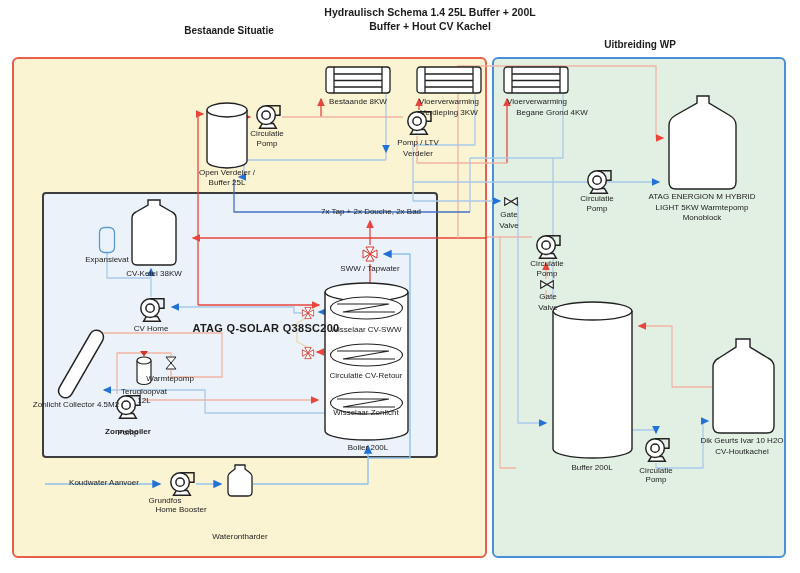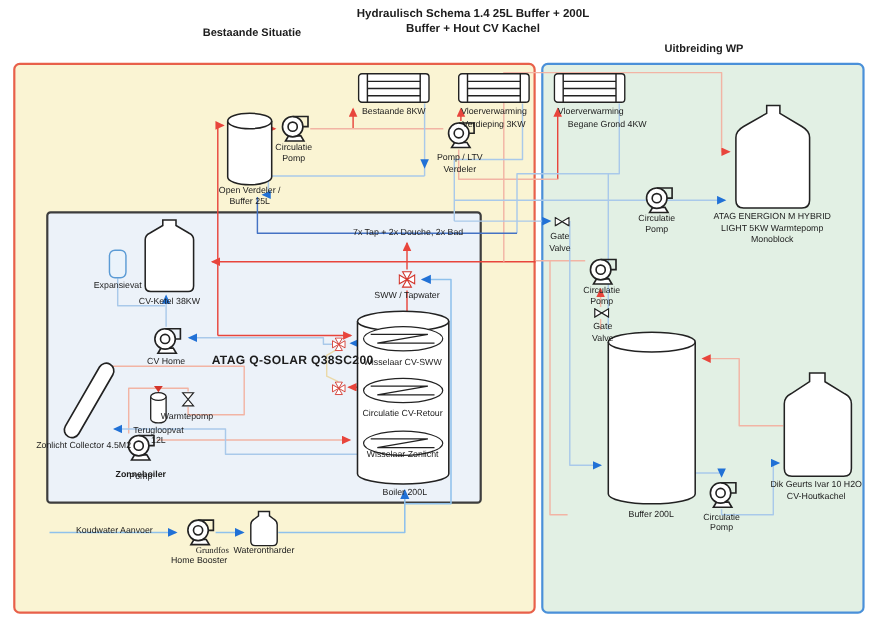--- a/index.html
+++ b/index.html
@@ -244,23 +244,23 @@
   <div class="lbl" style="left:368px;top:443px;">Boiler 200L</div>
 
   <div class="lbl" style="left:76px;top:400px;">Zonlicht Collector 4.5M2</div>
   <div class="lbl" style="left:144px;top:387px;">Terugloopvat</div>
   <div class="lbl" style="left:144px;top:396px;">12L</div>
   <div class="lbl" style="left:170px;top:374px;">Warmtepomp</div>
   <div class="lbl" style="left:128px;top:427px;font-weight:bold;">Zonneboiler</div>
   <div class="lbl" style="left:128px;top:428px;">Pomp</div>
 
   <div class="lbl" style="left:104px;top:478px;">Koudwater Aanvoer</div>
-  <div class="lbl" style="left:193px;top:496px;font-family:Liberation Serif, serif;">Grundfos</div>
+  <div class="lbl" style="left:165px;top:496px;">Grundfos</div>
   <div class="lbl" style="left:181px;top:505px;">Home Booster</div>
-  <div class="lbl" style="left:240px;top:496px;">Waterontharder</div>
+  <div class="lbl" style="left:240px;top:532px;">Waterontharder</div>
 
   <div class="lbl" style="left:597px;top:194px;">Circulatie</div>
   <div class="lbl" style="left:597px;top:204px;">Pomp</div>
 
   <div class="lbl" style="left:702px;top:192px;">ATAG ENERGION M HYBRID</div>
   <div class="lbl" style="left:702px;top:203px;">LIGHT 5KW Warmtepomp</div>
   <div class="lbl" style="left:702px;top:213px;">Monoblock</div>
 
   <div class="lbl" style="left:509px;top:210px;">Gate</div>
   <div class="lbl" style="left:509px;top:221px;">Valve</div>

